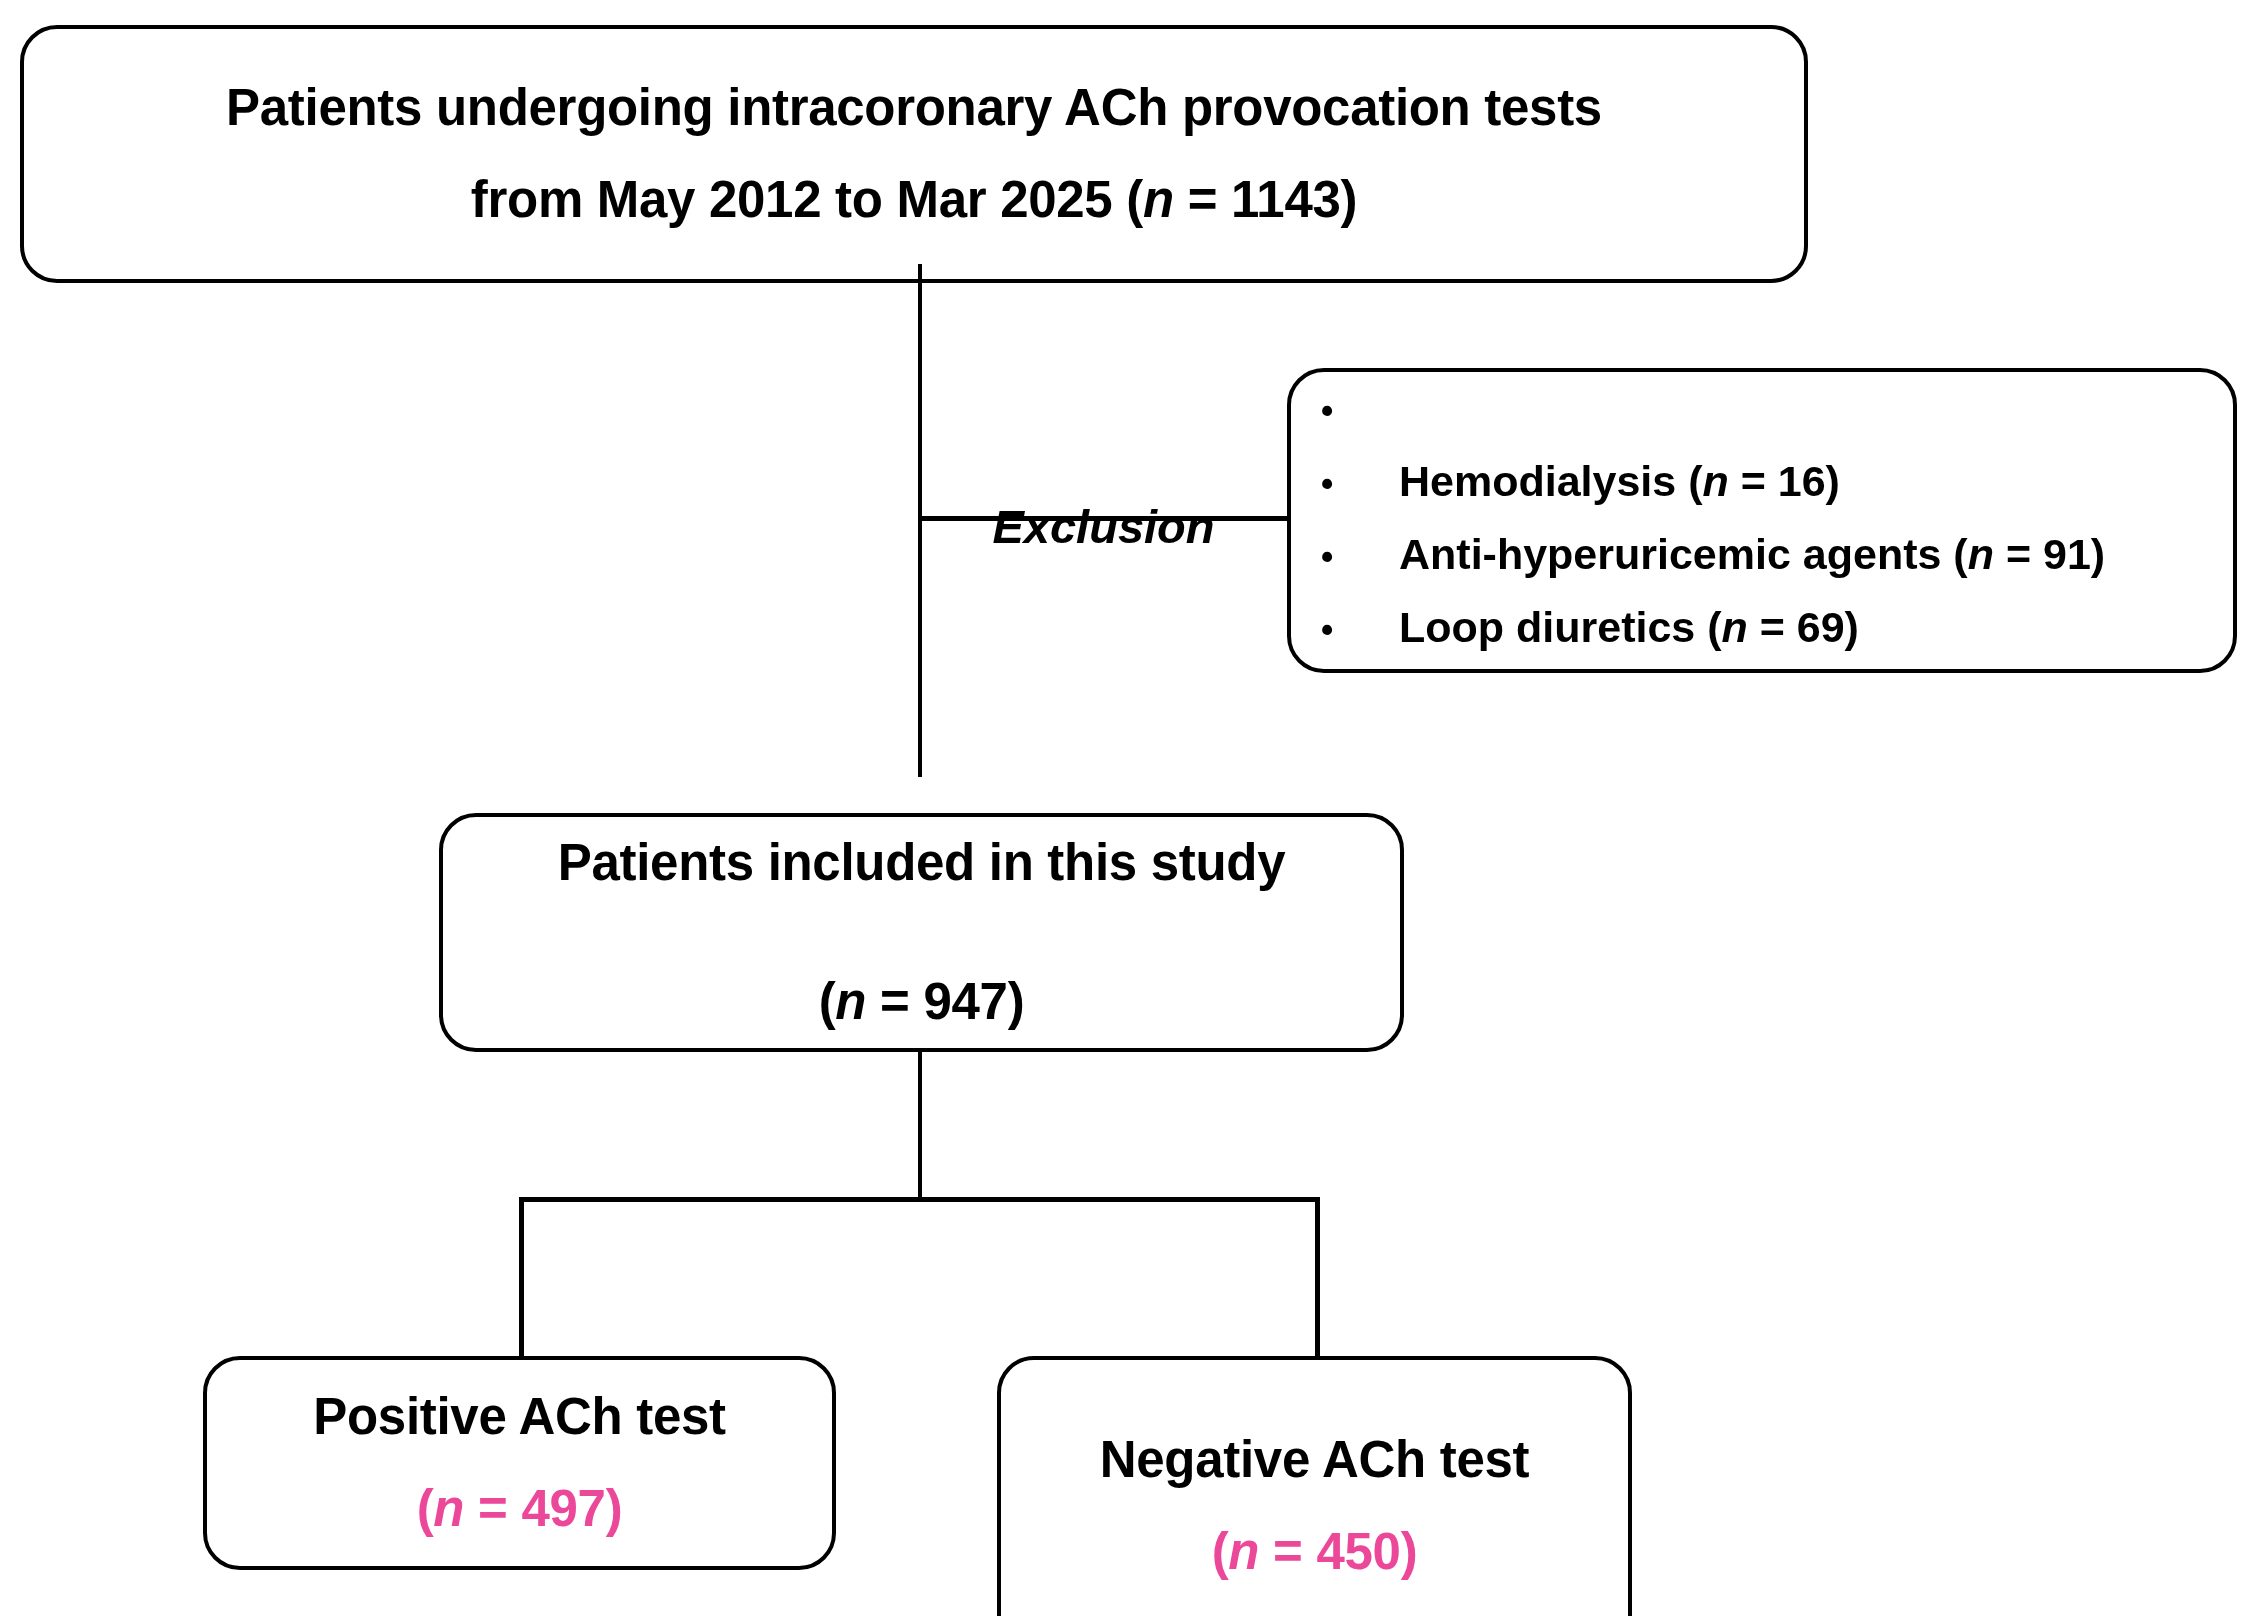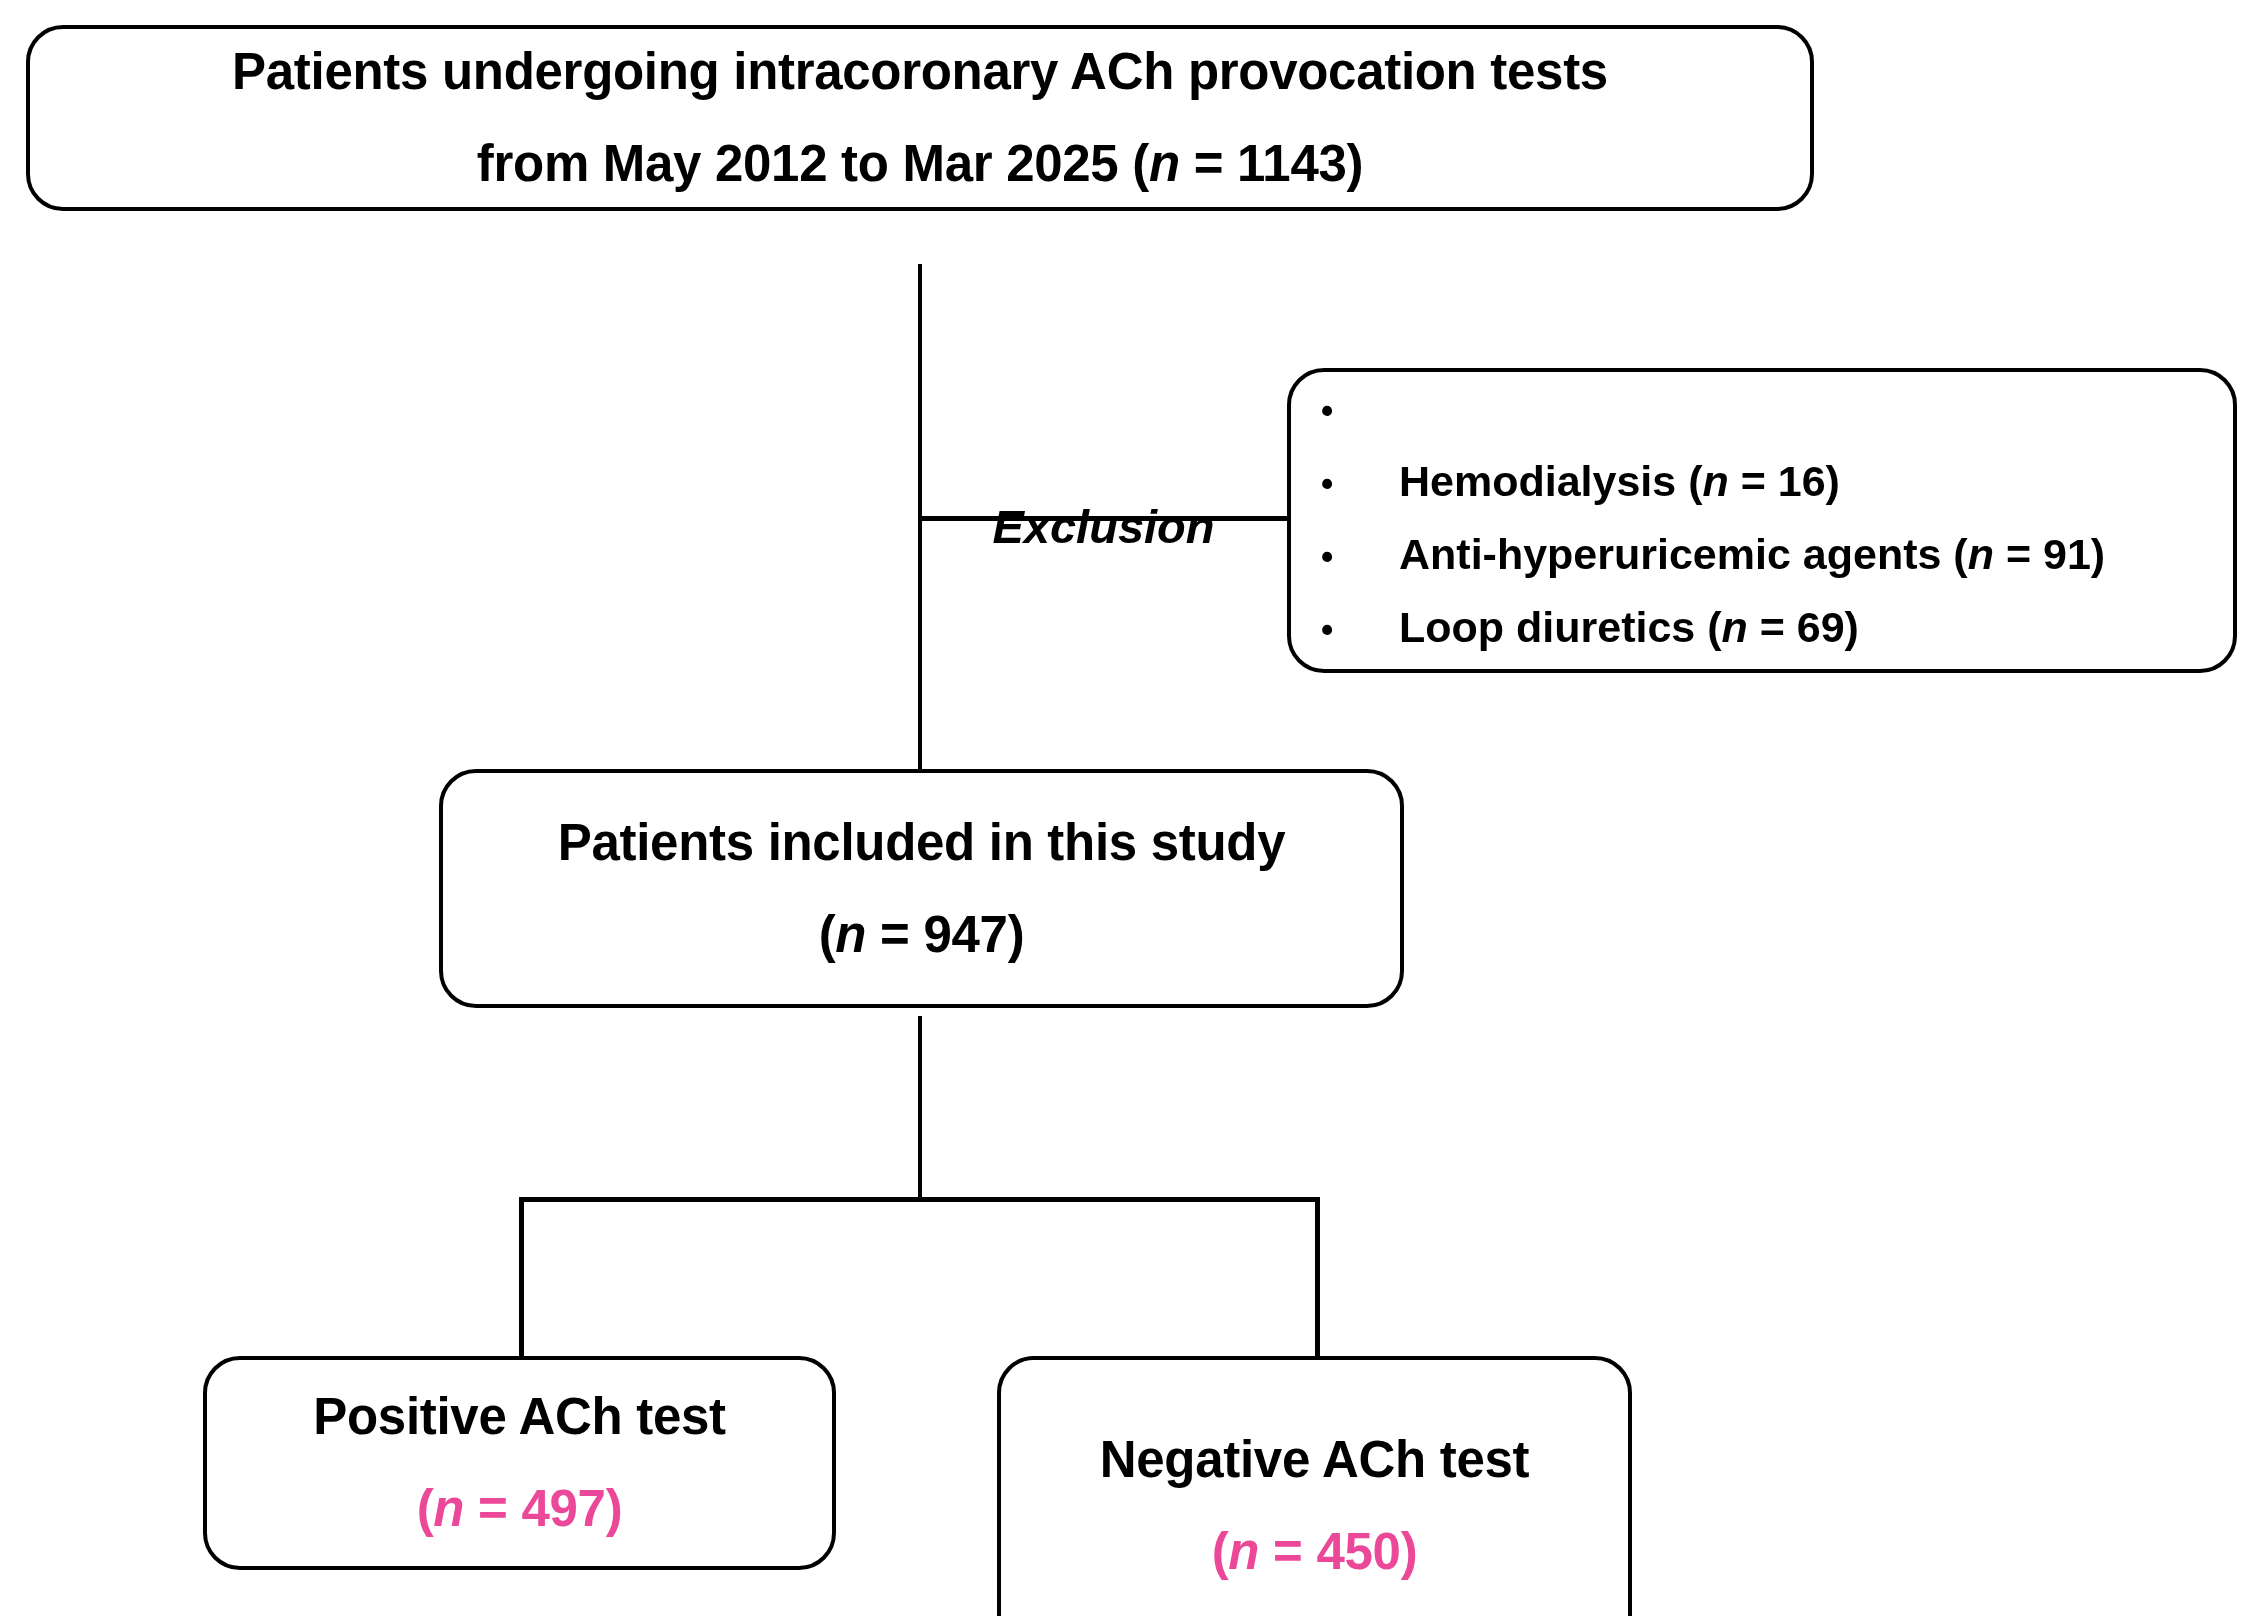--- a/index.html
+++ b/index.html
@@ -89,22 +89,22 @@
     white-space: nowrap;
   }
   #exclusion-box .bullet {
     flex: 0 0 108px;
     box-sizing: border-box;
     padding-left: 30px;
     font-size: 35px;
   }
 
   
-  #source-box   { left: 26px;   top: 25px;   width: 1788px; height: 186px; }
-  #included-box { left: 439px;  top: 769px; width: 965px; height: 239px; }
+  #source-box   { left: 20px;   top: 25px;   width: 1788px; height: 258px; }
+  #included-box { left: 439px;  top: 813px; width: 965px; height: 239px; justify-content: space-between; }
   #positive-box { left: 203px;  top: 1356px; width: 633px;  height: 214px; }
   #negative-box { left: 997px; top: 1356px; width: 635px;  height: 300px; }
 
   
   #conn-source-included   { left: 918px; top: 264px;  width: 4.1px;    height: 513px; }
   #conn-exclusion         { left: 920px; top: 516px;  width: 367px;  height: 4.7px;  }
   #conn-included-branch   { left: 918px; top: 1016px; width: 4.1px;    height: 186px; }
   #conn-branch-horizontal { left: 519px;  top: 1197px; width: 801px; height: 4.7px;  }
   #conn-branch-left       { left: 519px;  top: 1197px; width: 4.7px;    height: 159px; }
   #conn-branch-right      { left: 1315px; top: 1197px; width: 4.7px;    height: 159px; }

